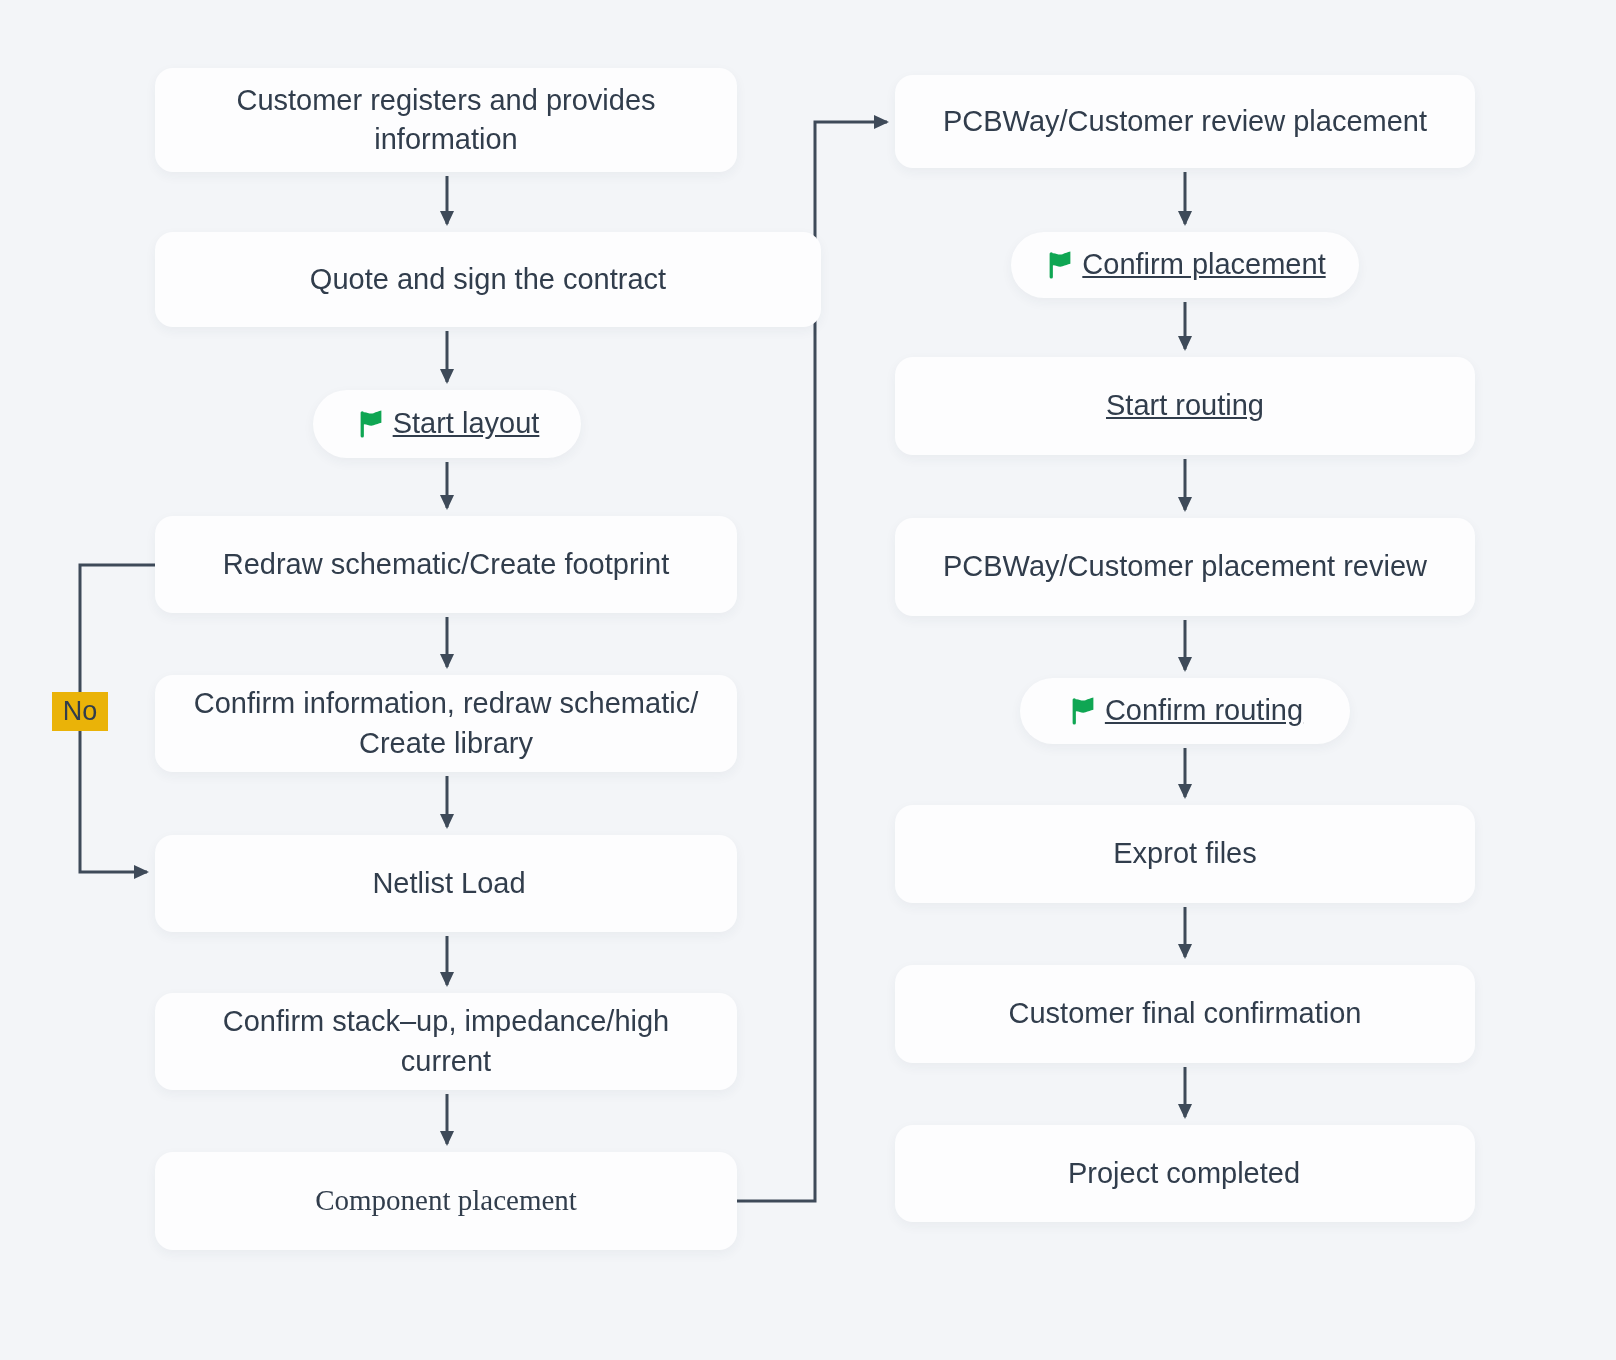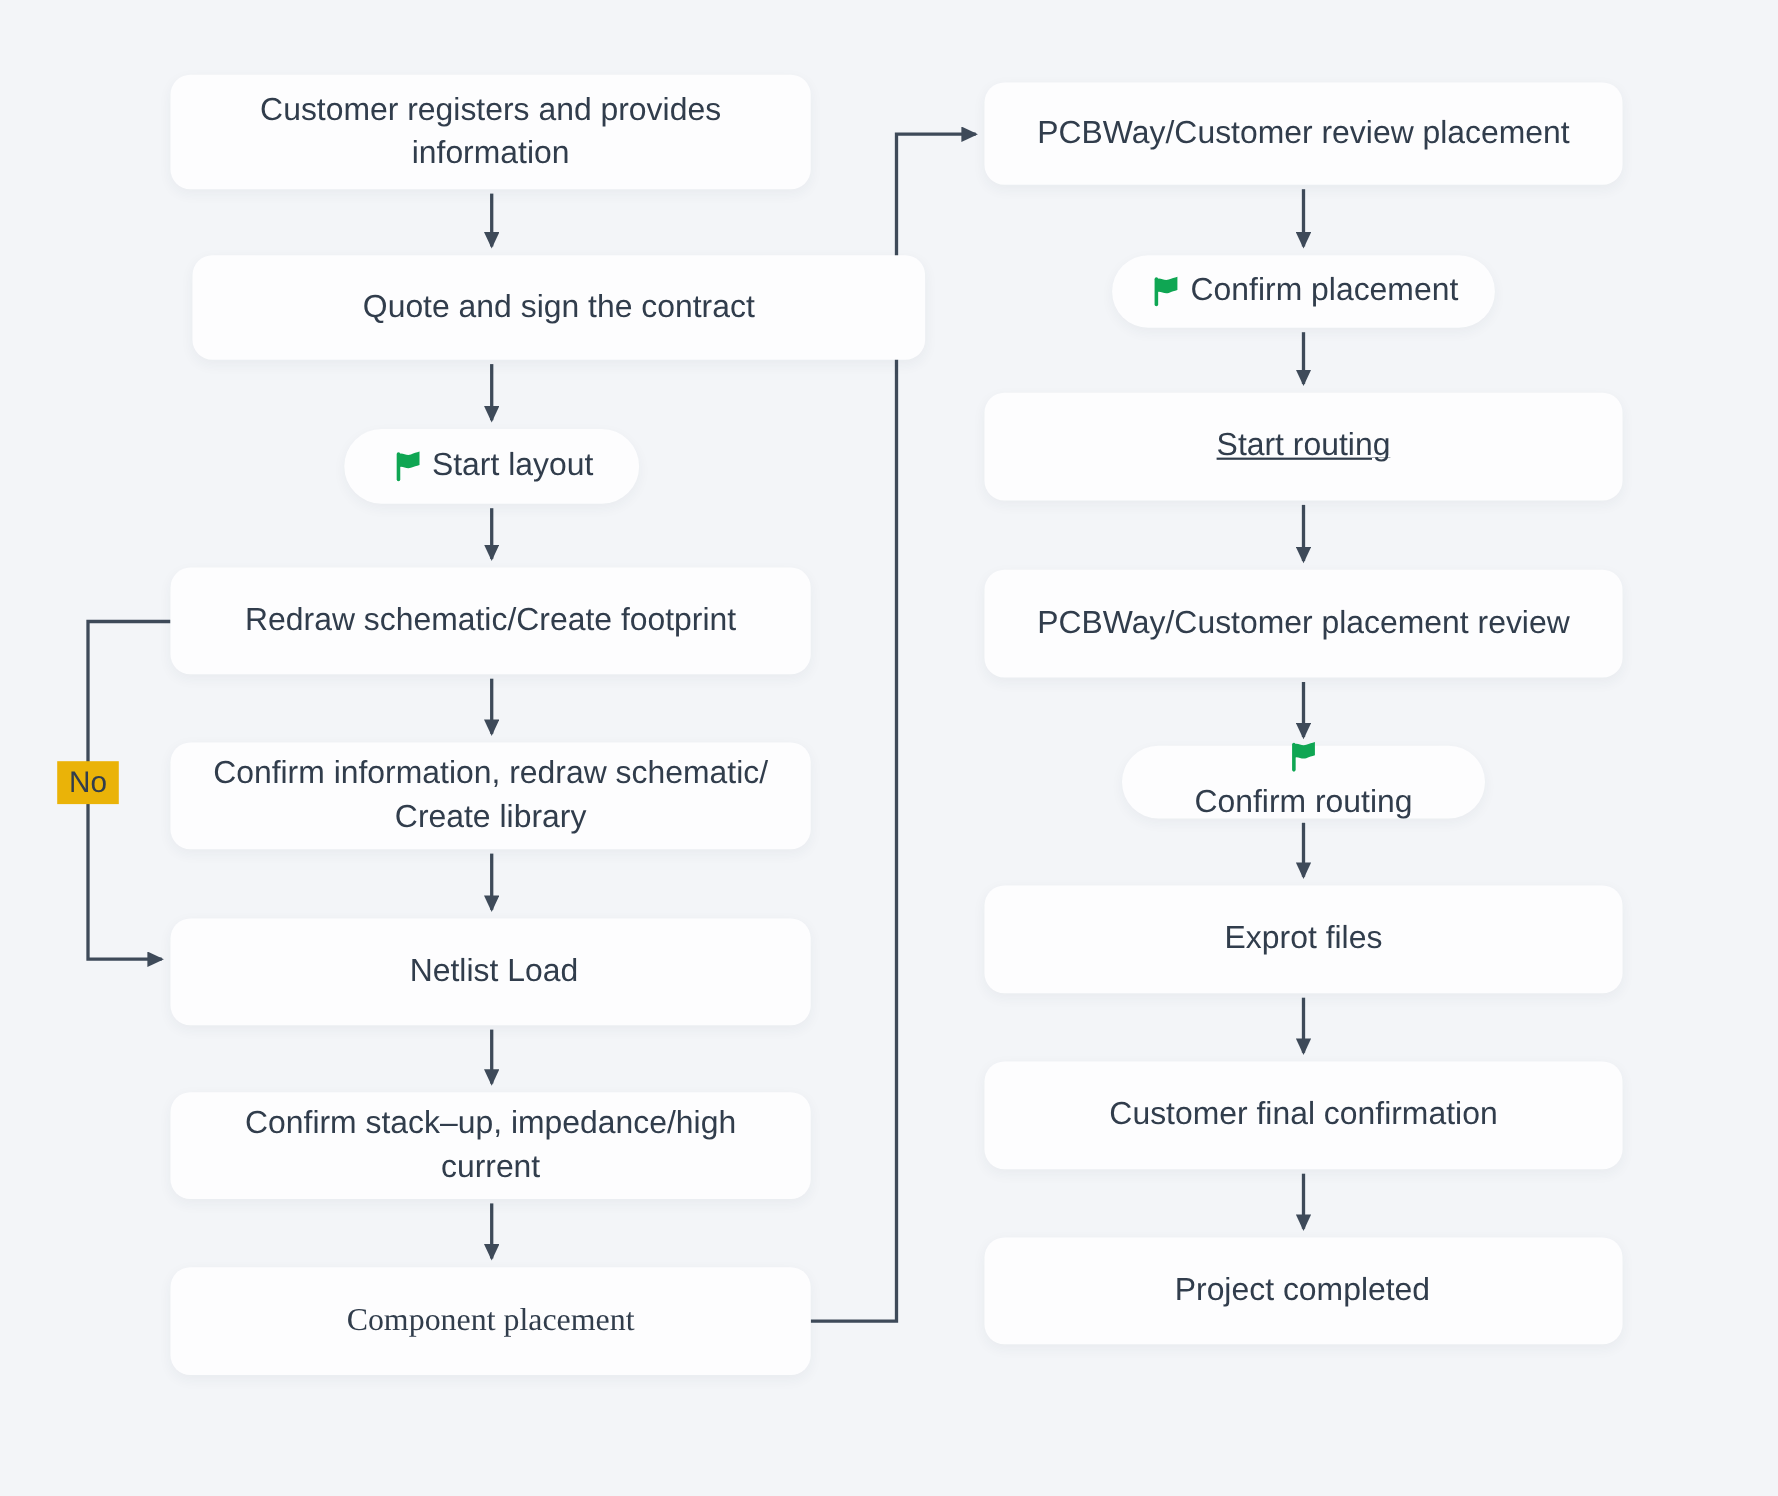--- a/index.html
+++ b/index.html
@@ -33,20 +33,21 @@
     color: #313d4c;
     font-size: 29px;
     line-height: 1.35;
     padding: 0 30px;
     box-sizing: border-box;
   }
   .pill {
     border-radius: 40px;
     gap: 6px;
     padding: 0 20px;
+    text-decoration: underline;
   }
   .flag {
     display: inline-flex;
     align-items: center;
     justify-content: center;
     width: 32px;
     height: 32px;
     flex: 0 0 auto;
   }
   .no-label {
@@ -91,21 +92,21 @@
     <line x1="1185" y1="620" x2="1185" y2="670" stroke="#3e4a59" stroke-width="3" marker-end="url(#ah)"></line>
     <line x1="1185" y1="748" x2="1185" y2="797" stroke="#3e4a59" stroke-width="3" marker-end="url(#ah)"></line>
     <line x1="1185" y1="907" x2="1185" y2="957" stroke="#3e4a59" stroke-width="3" marker-end="url(#ah)"></line>
     <line x1="1185" y1="1067" x2="1185" y2="1117" stroke="#3e4a59" stroke-width="3" marker-end="url(#ah)"></line>
   </svg>
 
   <div class="node" style="left:155px; top:68px; width:582px; height:104px;">
     <span>Customer registers and provides information</span>
   </div>
 
-  <div class="node" style="left:155px; top:232px; width:666px; height:95px;margin-left:20px;">
+  <div class="node" style="left:155px; top:232px; width:666px; height:95px;">
     <span>Quote and sign the contract</span>
   </div>
 
   <div class="node pill" style="left:313px; top:390px; width:268px; height:68px;">
     <span class="flag">
       <svg viewBox="0 0 24 24" width="30" height="30" xmlns="http://www.w3.org/2000/svg">
         <line x1="5" y1="3" x2="5" y2="21.5" stroke="#0fa653" stroke-width="2.6" stroke-linecap="round"></line>
         <path d="M5 3 C 8 1.4, 10.5 4.6, 14 3.3 C 16.4 2.4, 18 1.9, 20.3 1.2 L 20.3 10.9 C 18 11.6, 16.4 12.1, 14 13 C 10.5 14.3, 8 11.1, 5 12.7 Z" fill="#0fa653"></path>
       </svg>
     </span>
@@ -149,21 +150,21 @@
   </div>
 
   <div class="node" style="left:895px; top:357px; width:580px; height:98px;text-decoration:underline;">
     <span>Start routing</span>
   </div>
 
   <div class="node" style="left:895px; top:518px; width:580px; height:98px;">
     <span>PCBWay/Customer placement review</span>
   </div>
 
-  <div class="node pill" style="left:1020px; top:678px; width:330px; height:66px;flex-direction:column;">
+  <div class="node pill" style="left:1020px; top:678px; width:330px; height:66px;">
     <span class="flag">
       <svg viewBox="0 0 24 24" width="30" height="30" xmlns="http://www.w3.org/2000/svg">
         <line x1="5" y1="3" x2="5" y2="21.5" stroke="#0fa653" stroke-width="2.6" stroke-linecap="round"></line>
         <path d="M5 3 C 8 1.4, 10.5 4.6, 14 3.3 C 16.4 2.4, 18 1.9, 20.3 1.2 L 20.3 10.9 C 18 11.6, 16.4 12.1, 14 13 C 10.5 14.3, 8 11.1, 5 12.7 Z" fill="#0fa653"></path>
       </svg>
     </span>
     <span>Confirm routing</span>
   </div>
 
   <div class="node" style="left:895px; top:805px; width:580px; height:98px;align-items:center;">

